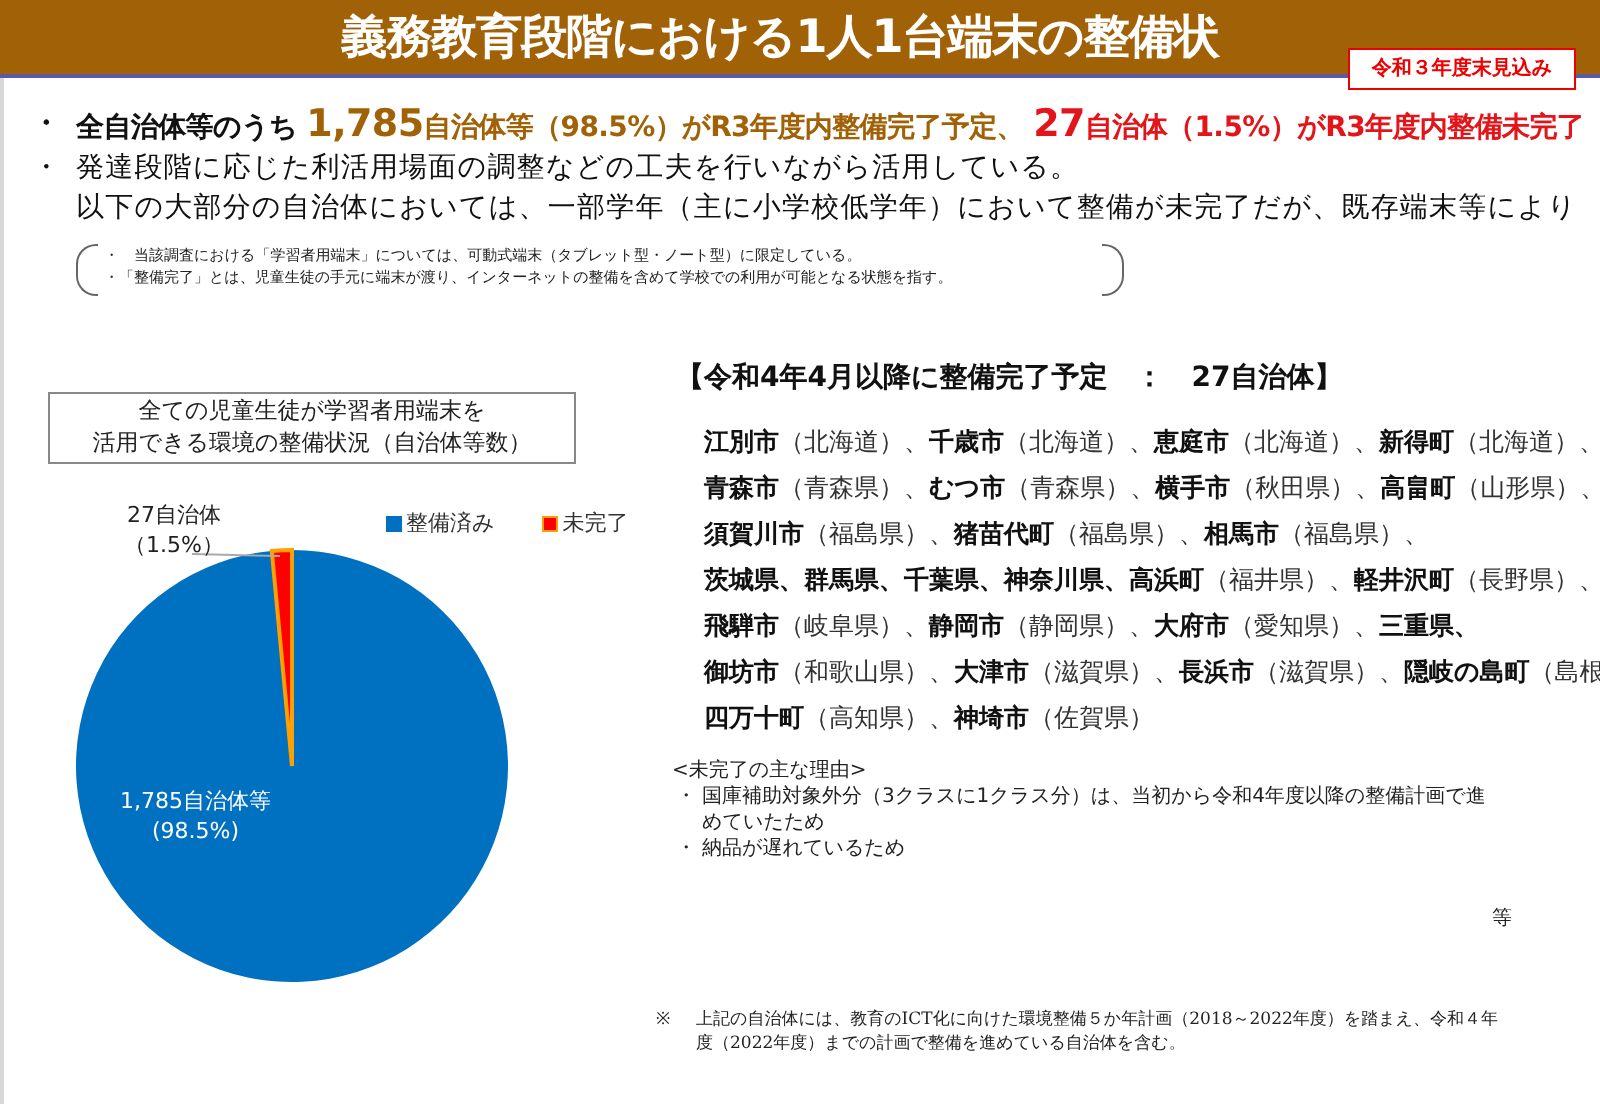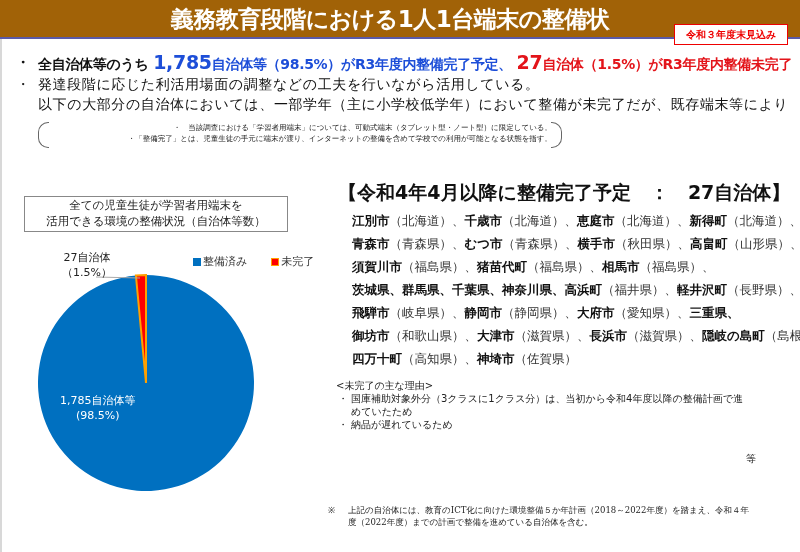--- a/index.html
+++ b/index.html
@@ -20,27 +20,27 @@
   }
   .header-badge {
     position: absolute; left: 674px; top: 9px; width: 112px; height: 19px;
     background: #fff; border: 1px solid #e00; color: #e00;
     font-size: 10px; font-weight: bold; text-align: center; line-height: 19px; margin-top: 15px;
   }
   .bullets { position: absolute; left: 10px; top: 52px; width: 790px; }
   .bullet-row { position: relative; padding-left: 28px; font-size: 14px; line-height: 20px; }
   .bullet-row .dot { position: absolute; left: 6px; top: 0; }
   .b1 { font-weight: bold; white-space: nowrap; letter-spacing: -0.3px; }
-  .blue { color: #1d4ed8; }
+  .blue { color: #a16207; }
   .red { color: #e3141a; }
   .big { font-size: 19px; }
   .b2 { letter-spacing: 0.6px; color: #111; }
   .note-box {
     position: absolute; left: 38px; top: 122px; width: 500px; height: 24px;
-    font-size: 7.5px; line-height: 11px; color: #222; padding-left: 14px; text-align: right;
+    font-size: 7.5px; line-height: 11px; color: #222; padding-left: 14px;
   }
   .note-box .paren-l, .note-box .paren-r {
     position: absolute; top: 0; width: 10px; height: 24px;
     border: 1px solid #666; border-radius: 10px;
   }
   .note-box .paren-l { left: 0; border-right: none; border-top-right-radius: 0; border-bottom-right-radius: 0; }
   .note-box .paren-r { right: -10px; border-left: none; border-top-left-radius: 0; border-bottom-left-radius: 0; }
   .chart-title-box {
     position: absolute; left: 24px; top: 183px; width: 262px; height: 34px;
     border: 1px solid #888; text-align: center; font-size: 11.5px; line-height: 16px; color: #222; margin-top: 13px;
@@ -48,21 +48,21 @@
   .pie-wrap { position: absolute; left: 0; top: 240px; width: 320px; height: 270px; }
   .pie-label { position: absolute; font-size: 11px; line-height: 15px; text-align: center; }
   .pie-label.out { color: #222; }
   .pie-label.in { color: #fff; }
   .legend { position: absolute; left: 193px; top: 254px; font-size: 11px; color: #333; display: flex; gap: 24px; }
   .legend-item { display: flex; align-items: center; gap: 2px; }
   .sw { width: 8px; height: 8px; display: inline-block; }
   .sw-blue { background: #0070c0; }
   .sw-red { background: #ff0000; border: 1.5px solid #ffa000; width: 6px; height: 6px; }
   .right-heading {
-    position: absolute; left: 338px; top: 180px; font-size: 19px; font-weight: bold; color: #111;
+    position: absolute; left: 338px; top: 180px; font-size: 14px; font-weight: bold; color: #111;
   }
   .muni-list { position: absolute; left: 352px; top: 209px; width: 440px; font-size: 12.5px; line-height: 23px; }
   .muni-line { white-space: nowrap; }
   .m-name { font-weight: bold; }
   .m-pref { font-weight: normal; color: #333; }
   .reasons { position: absolute; left: 336px; top: 379px; width: 450px; font-size: 10px; line-height: 13px; color: #222; }
   .reason { position: relative; padding-left: 15px; }
   .reason .dot { position: absolute; left: 2px; top: 0; }
   .etc { position: absolute; left: 746px; top: 452px; font-size: 10px; color: #222; }
   .footnote {

